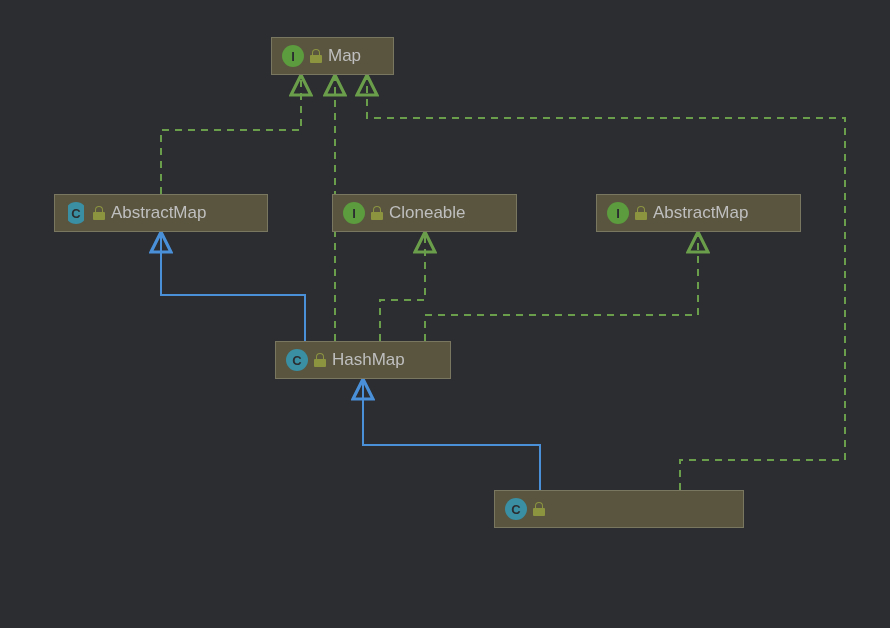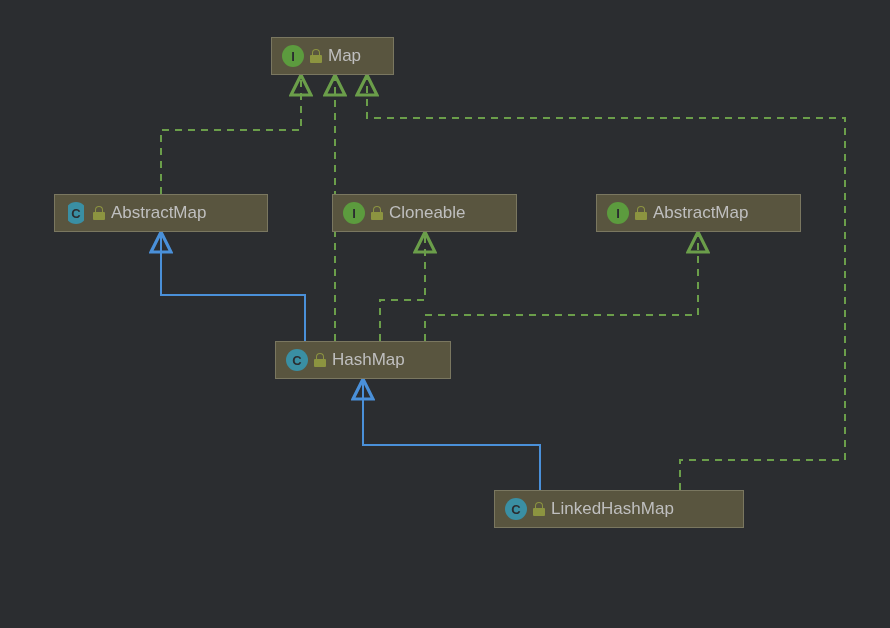--- a/index.html
+++ b/index.html
@@ -144,14 +144,13 @@
 
 <div class="node" style="left:275px; top:341px; width:176px;">
   <span class="badge class">C</span>
   <span class="lock"></span>
   <span>HashMap</span>
 </div>
 
 <div class="node" style="left:494px; top:490px; width:250px;">
   <span class="badge class">C</span>
   <span class="lock"></span>
-  <span>LinkedHashMap</span>
 </div>
 
 </body></html>

